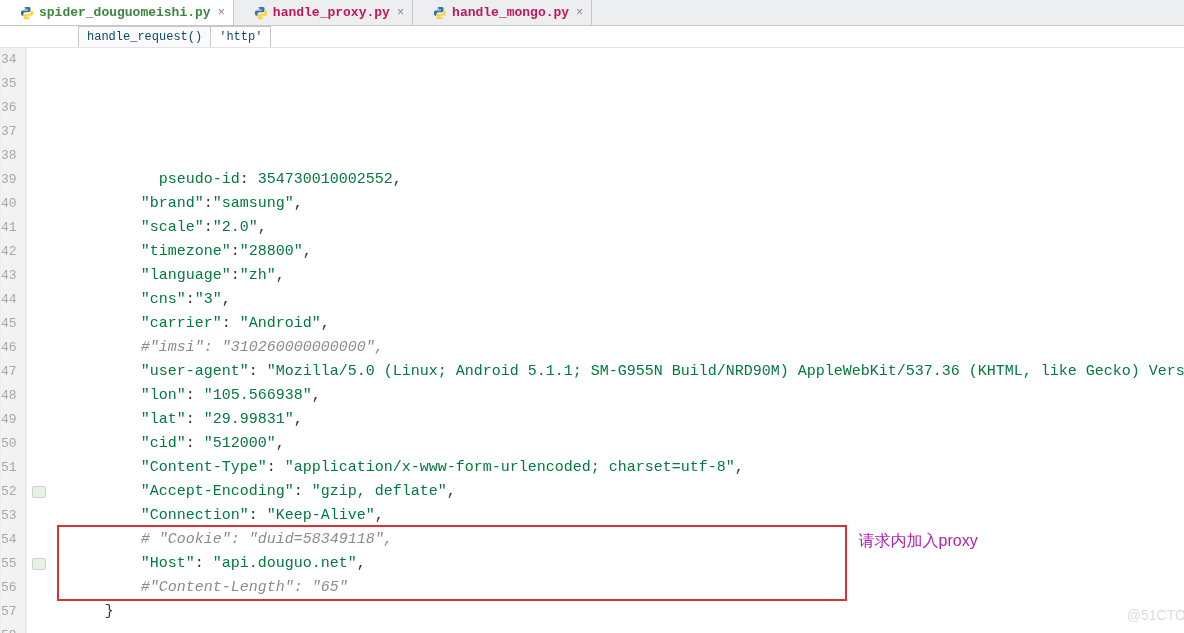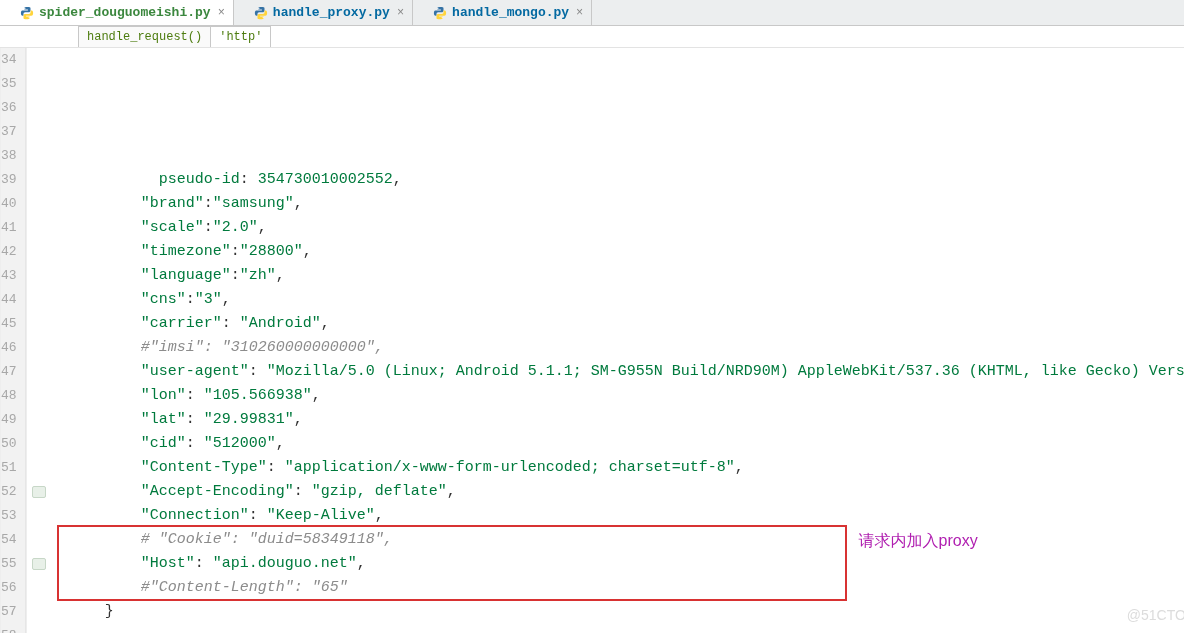--- a/index.html
+++ b/index.html
@@ -24,31 +24,31 @@
     border-right: 1px solid #c8c8c8;
     background: #eceeef;
     gap: 5px;
     cursor: pointer;
   }
   .tab.active { background: #fff; }
   .tab .py-icon {
     width: 14px; height: 14px;
     flex: 0 0 14px;
   }
-  .tab .label { font-size: 13px; color: #0369a1; font-weight: bold; }
+  .tab .label { font-size: 13px; color: #be185d; font-weight: bold; }
   .tab.active .label { color: #3b873e; }
   .tab .close { font-size: 12px; color: #888; padding: 0 2px; }
   .breadcrumb {
     height: 22px;
     display: flex;
     align-items: stretch;
     padding-left: 78px;
     border-bottom: 1px solid #e3e3e3;
     font-size: 12px;
-    color: #4d7c0f;
+    color: #0c4a6e;
   }
   .crumb {
     border: 1px solid #c8c8c8;
     border-bottom: none;
     padding: 2px 8px;
     background: #fafafa;
     margin-right: -1px;
     line-height: 16px;
   }
   .crumb.sel { background: #fff; }

